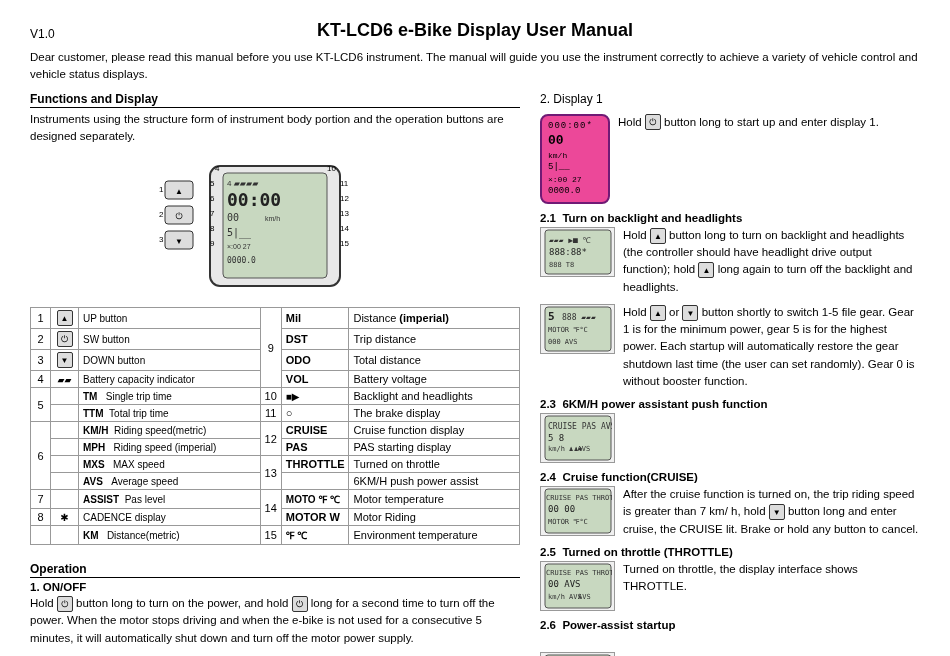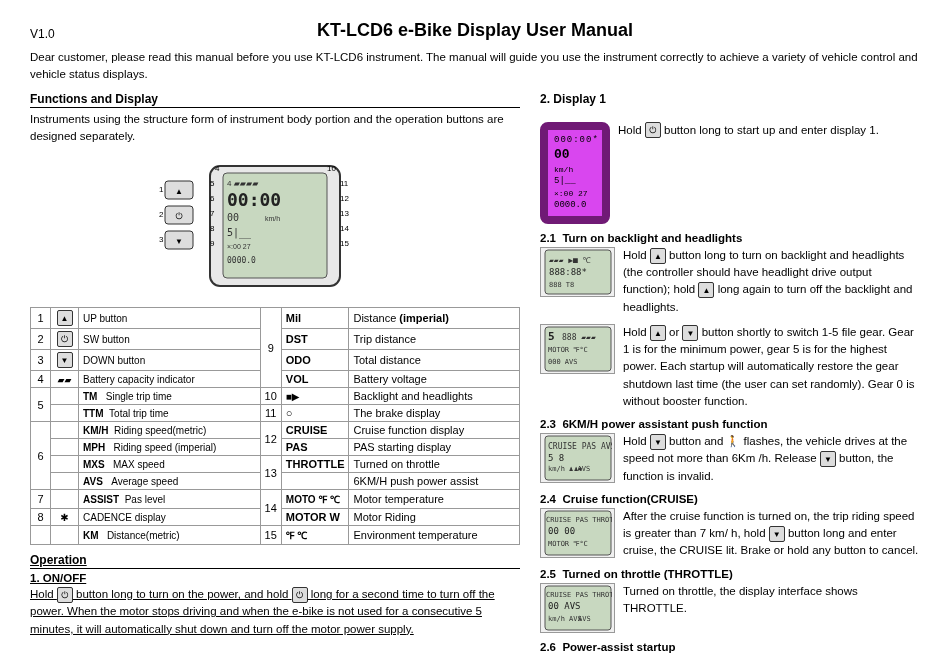--- a/index.html
+++ b/index.html
@@ -64,22 +64,21 @@
     .spec-table .icon-cell {
       width: 28px;
       text-align: center;
     }
     .spec-table .label-cell {
       font-size: 10px;
     }
     .bold { font-weight: bold; }
     
     .operation-section {
-      margin-top: 8px;
-      text-decoration: underline;
+      margin-top: 17px;
     }
     .section-row {
       display: flex;
       align-items: flex-start;
       margin-bottom: 8px;
       gap: 8px;
     }
     .section-img {
       border: 1px solid #999;
       background: #f0f0f0;
@@ -116,23 +115,23 @@
 
     
     .diagram-wrap {
       display: flex;
       justify-content: center;
       margin: 4px 0 6px 0;
     }
 
     
     .lcd-display {
-      border: 8px solid #701a75;
+      border: 2px solid #701a75;
       border-radius: 8px;
-      background: #d946ef;
+      background: #ec4899;
       padding: 4px 6px;
       font-family: 'Courier New', monospace;
       font-size: 11px;
       line-height: 1.4;
       width: 70px;
     }
     .section-header {
       font-size: 12px;
       font-weight: bold;
       border-bottom: 1px solid #000;
@@ -303,21 +302,21 @@
       <div class="section-header">Operation</div>
       <p style="font-size:11.5px; font-weight:bold; margin: 3px 0 2px 0;">1. ON/OFF</p>
       <p class="intro">
         Hold <span class="btn-icon btn-sw"></span> button long to turn on the power, and hold <span class="btn-icon btn-sw"></span> long for a second time to turn off the power. When the motor stops driving and when the e-bike is not used for a consecutive 5 minutes, it will automatically shut down and turn off the motor power supply.
       </p>
     </div>
   </div>
 
   <div class="right-col">
 
-    <p style="font-size:12px; font-weight:bold; margin-bottom:16px;">2.  Display 1</p>
+    <p style="font-size:12px; font-weight:normal; margin-bottom:8px;">2.  Display 1</p>
     <div class="section-row">
       <div class="lcd-display">
         <div style="font-size:9px; letter-spacing:1px;">000:00*</div>
         <div style="font-size:13px; font-weight:bold;">00</div>
         <div style="font-size:8px;">km/h</div>
         <div style="font-size:9px;">5|__</div>
         <div style="font-size:8px;">×:00 27</div>
         <div style="font-size:9px;">0000.0</div>
       </div>
       <p class="section-text">
@@ -359,23 +358,20 @@
     <div class="section-row">
       <div class="section-img">
         <svg width="68" height="46">
           <rect x="1" y="1" width="66" height="44" rx="3" fill="#c8d8c0" stroke="#555"></rect>
           <text x="4" y="14" font-size="8" fill="#333">CRUISE PAS AVS</text>
           <text x="4" y="26" font-size="9" font-family="monospace" fill="#222">5 8</text>
           <text x="4" y="36" font-size="7" fill="#333">km/h ♟ AVS</text>
           <text x="30" y="36" font-size="7" fill="#333">♟✱</text>
         </svg>
       </div>
-      <p class="section-text">
-        Hold <span class="btn-icon btn-dn"></span> button and <span style="font-size:11px;">🚶</span> flashes, the vehicle drives at the speed not more than 6Km /h. Release <span class="btn-icon btn-dn"></span> button, the function is invalid.
-      </p>
     </div>
 
     <p style="font-size:11.5px; font-weight:bold; margin-bottom:3px;">2.4 &nbsp;Cruise function(<span style="font-weight:bold;">CRUISE</span>)</p>
     <div class="section-row">
       <div class="section-img">
         <svg width="68" height="46">
           <rect x="1" y="1" width="66" height="44" rx="3" fill="#c8d8c0" stroke="#555"></rect>
           <text x="2" y="12" font-size="7" fill="#333">CRUISE PAS THROTTLE</text>
           <text x="4" y="24" font-size="9" font-family="monospace" fill="#222">00 00</text>
           <text x="4" y="36" font-size="7" fill="#333">MOTOR ℉°C</text>

